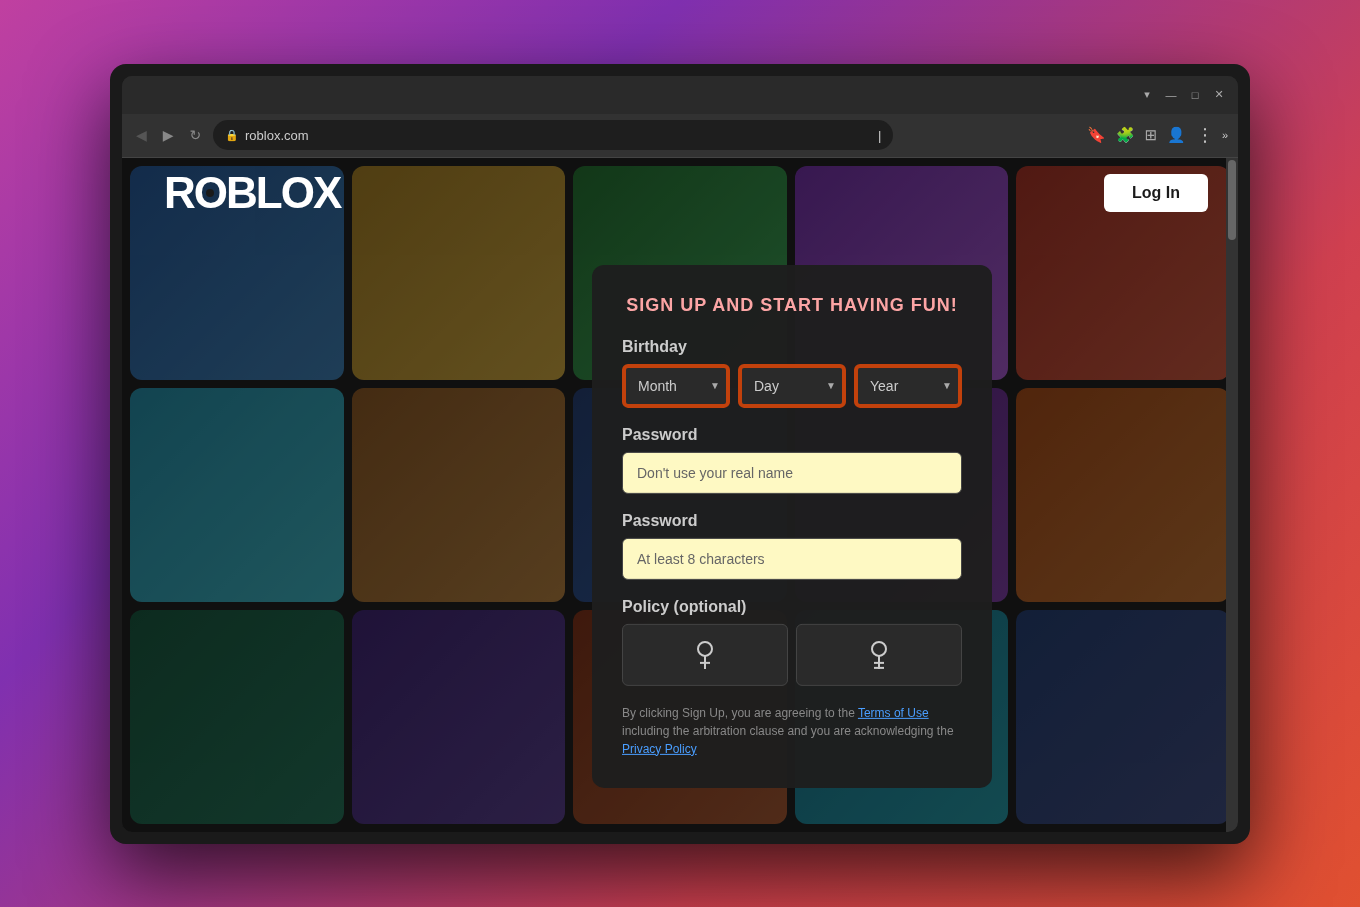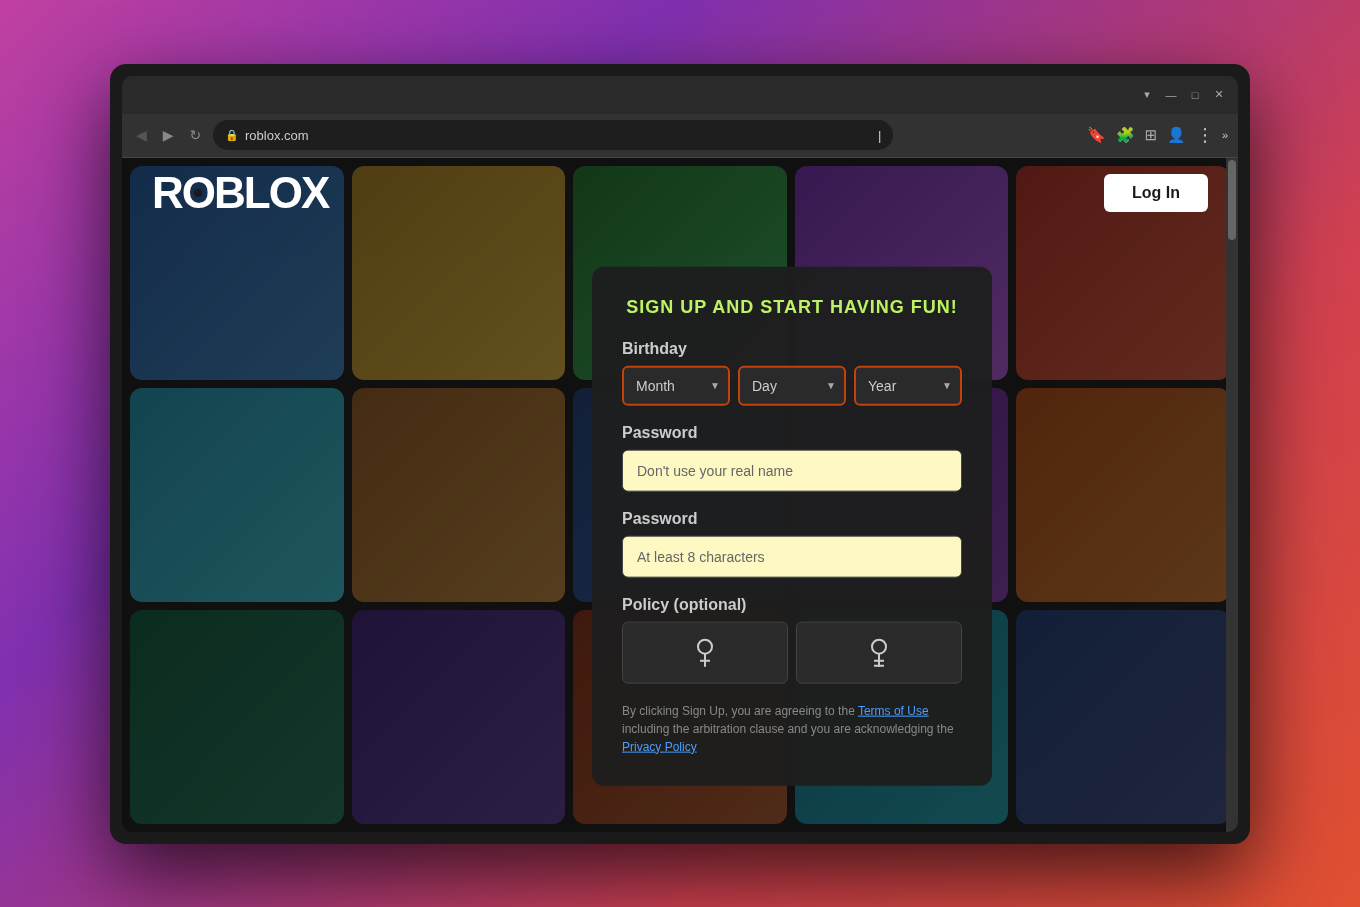--- a/index.html
+++ b/index.html
@@ -176,21 +176,21 @@
     .page-overlay {
       position: absolute;
       top: 0; left: 0; right: 0; bottom: 0;
       background: rgba(10, 10, 10, 0.55);
     }
 
     
     .roblox-header {
       position: absolute;
       top: 0;
-      left: 0;
+      left: 12px;
       right: 0;
       height: 70px;
       display: flex;
       align-items: center;
       justify-content: space-between;
       padding: 0 30px;
       z-index: 10;
     }
 
     .roblox-logo {
@@ -238,21 +238,21 @@
       left: 50%;
       transform: translate(-22%, -44%);
       width: 400px;
       background: rgba(30, 30, 30, 0.97);
       border-radius: 12px;
       padding: 30px;
       z-index: 15;
     }
 
     .signup-title {
-      color: #bef264;
+      color: #fca5a5;
       font-size: 18px;
       font-weight: 800;
       text-align: center;
       letter-spacing: 1px;
       margin-bottom: 22px;
       text-transform: uppercase;
     }
 
     .form-group {
       margin-bottom: 18px;
@@ -287,21 +287,21 @@
     }
 
     .select-wrapper {
       flex: 1;
       position: relative;
     }
 
     .select-wrapper select {
       width: 100%;
       background: #2a2a2a;
-      border: 2px solid #c2410c;
+      border: 4px solid #c2410c;
       border-radius: 6px;
       color: #ccc;
       padding: 10px 30px 10px 12px;
       font-size: 14px;
       appearance: none;
       cursor: pointer;
     }
 
     .select-arrow {
       position: absolute;

